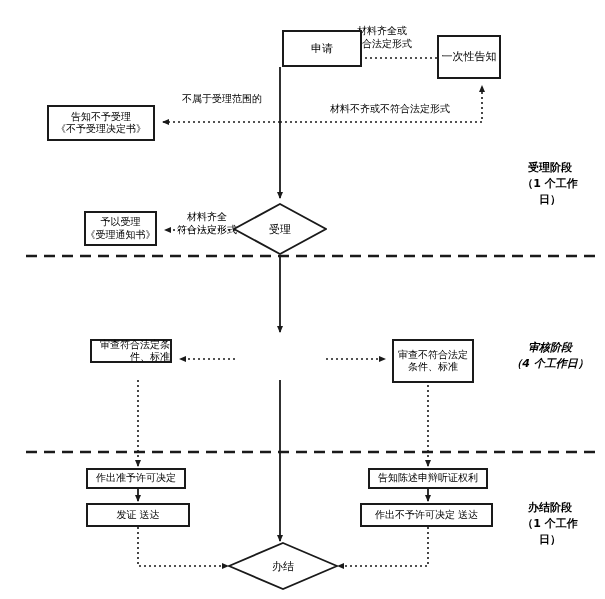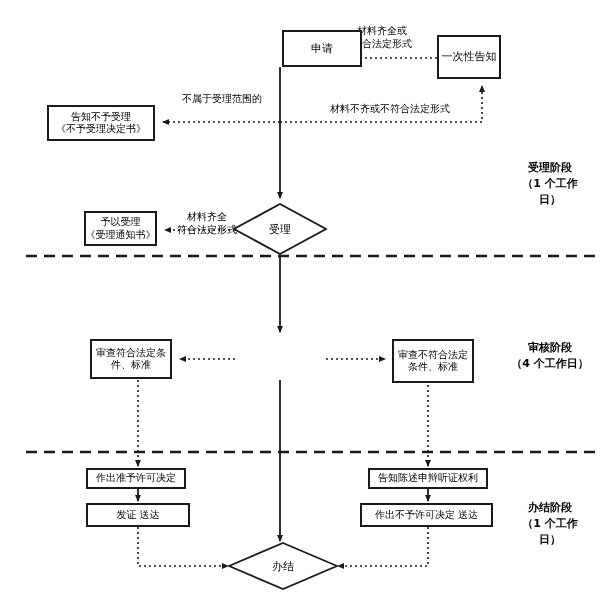--- a/index.html
+++ b/index.html
@@ -152,21 +152,21 @@
   </div>
 
   <div class="diamond-wrap" style="left:233px; top:203px; width:94px; height:52px;">
     <svg width="94" height="52" viewBox="0 0 94 52" xmlns="http://www.w3.org/2000/svg">
       <polygon points="47,1 93,26 47,51 1,26" fill="#ffffff" stroke="#1a1a1a" stroke-width="1.8"></polygon>
     </svg>
     <span class="diamond-label fs11">受理</span>
   </div>
 
 
-  <div class="node box fs10" style="left:90px; top:339px; width:82px; height:40px;">
+  <div class="node box fs10" style="left:90px; top:339px; width:82px; height:24px;align-items:flex-end;">
     <span class="line">审查符合法定条</span>
     <span class="line">件、标准</span>
   </div>
 
   <div class="node box fs10" style="left:392px; top:339px; width:82px; height:44px;font-family:Liberation Serif, serif;">
     <span class="line">审查不符合法定</span>
     <span class="line">条件、标准</span>
   </div>
 
   <div class="node box fs10" style="left:86px; top:468px; width:100px; height:21px;">
@@ -209,21 +209,21 @@
     <span class="line">材料齐全</span>
     <span class="line">符合法定形式</span>
   </div>
 
   <div class="stage-label fs13" style="left:505px; top:160px; width:90px;">
     <span class="line">受理阶段</span>
     <span class="line">（1 个工作</span>
     <span class="line">日）</span>
   </div>
 
-  <div class="stage-label fs13" style="left:498px; top:340px; width:104px;">
+  <div class="stage-label fs13" style="left:498px; top:340px; width:104px;font-style:italic;">
     <span class="line">审核阶段</span>
     <span class="line">（4 个工作日）</span>
   </div>
 
   <div class="stage-label fs13" style="left:505px; top:500px; width:90px;">
     <span class="line">办结阶段</span>
     <span class="line">（1 个工作</span>
     <span class="line">日）</span>
   </div>
 

